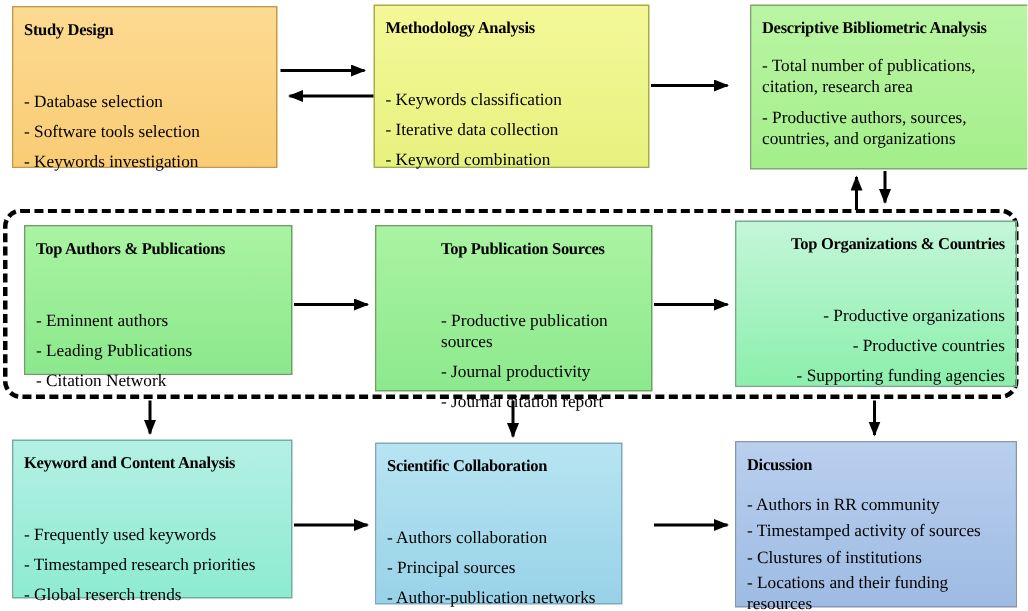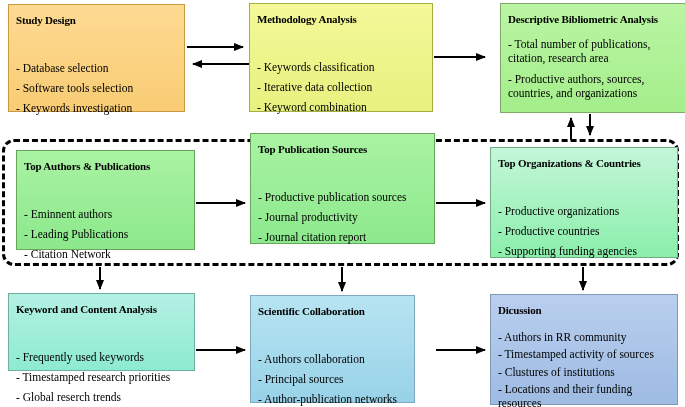--- a/index.html
+++ b/index.html
@@ -30,23 +30,23 @@
   .box .item {
     font-size: 11.5px;
     line-height: 1.22;
     margin-bottom: 6px;
   }
   
   .b1 { left: 8px;   top: 4px;   width: 177px; height: 108px; }
   .b2 { left: 249px; top: 3px;   width: 184px; height: 109px; }
   .b3 { left: 500px; top: 3px;   width: 188px; height: 110px; }
   .b4 { left: 16px;  top: 150px; width: 179px; height: 100px; }
-  .b5 { left: 250px; top: 133px; width: 185px; height: 111px; }
-  .b6 { left: 490px; top: 147px; width: 188px; height: 111px; }
-  .b7 { left: 8px;   top: 293px; width: 187px; height: 78px; }
+  .b5 { left: 250px; top: 150px; width: 185px; height: 111px; padding-left: 36px; }
+  .b6 { left: 490px; top: 147px; width: 188px; height: 111px; text-align: right; }
+  .b7 { left: 8px;   top: 293px; width: 187px; height: 106px; }
   .b8 { left: 250px; top: 295px; width: 165px; height: 108px; }
   .b9 { left: 490px; top: 294px; width: 188px; height: 111px; }
   .b3 .items { margin-top: 11px; }
   .b3 .item  { margin-bottom: 7px; }
   .b9 .items { margin-top: 13px; }
   .b9 .item  { margin-bottom: 3.5px; }
   .group-outline {
     position: absolute;
     left: 2px; top: 139px;
     width: 677px; height: 127px;

